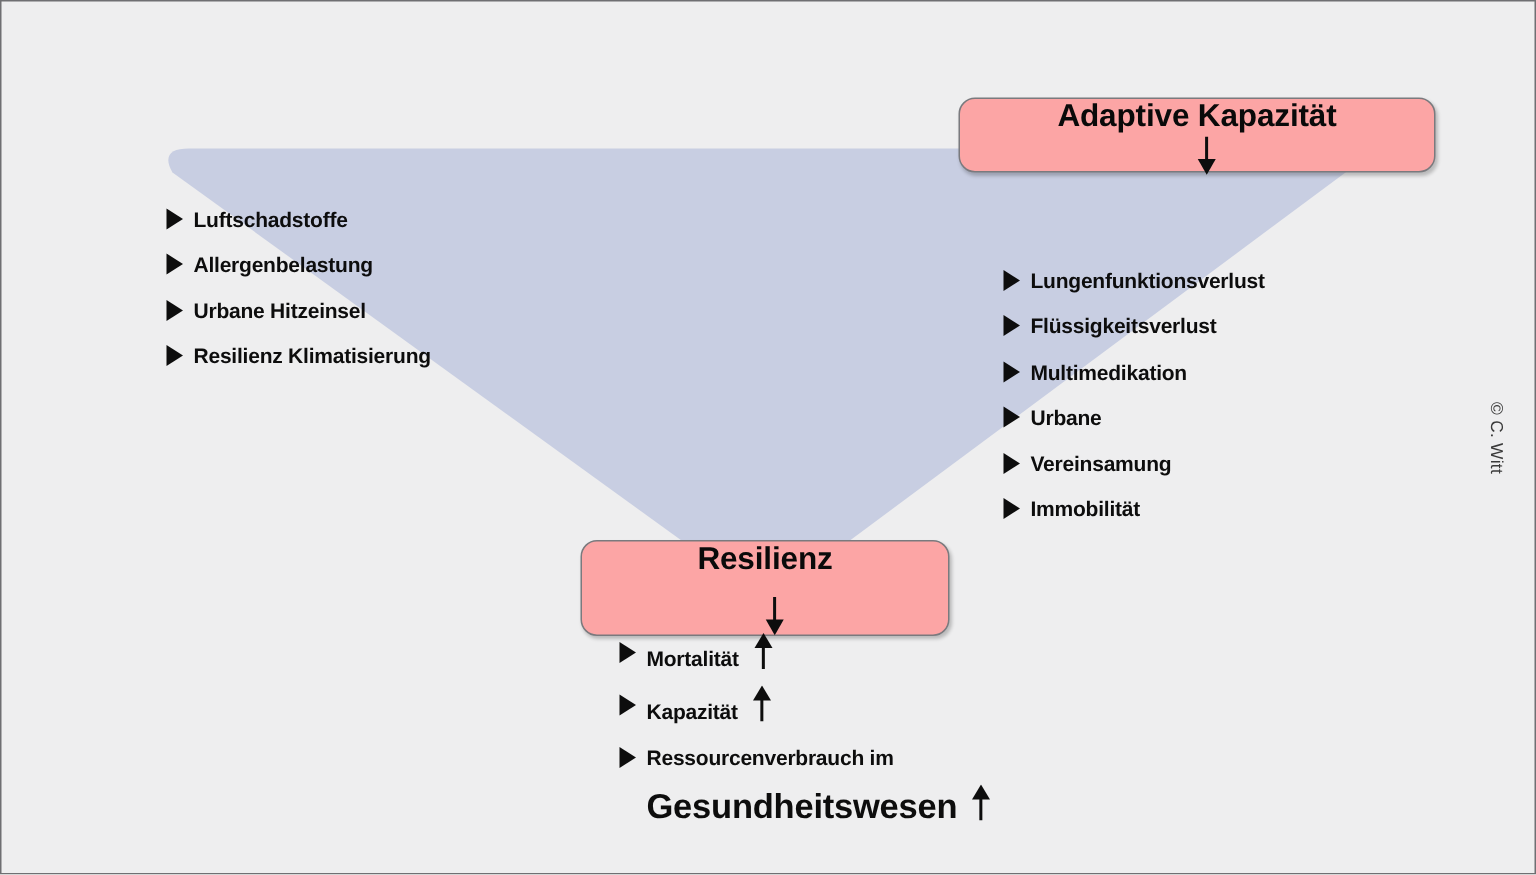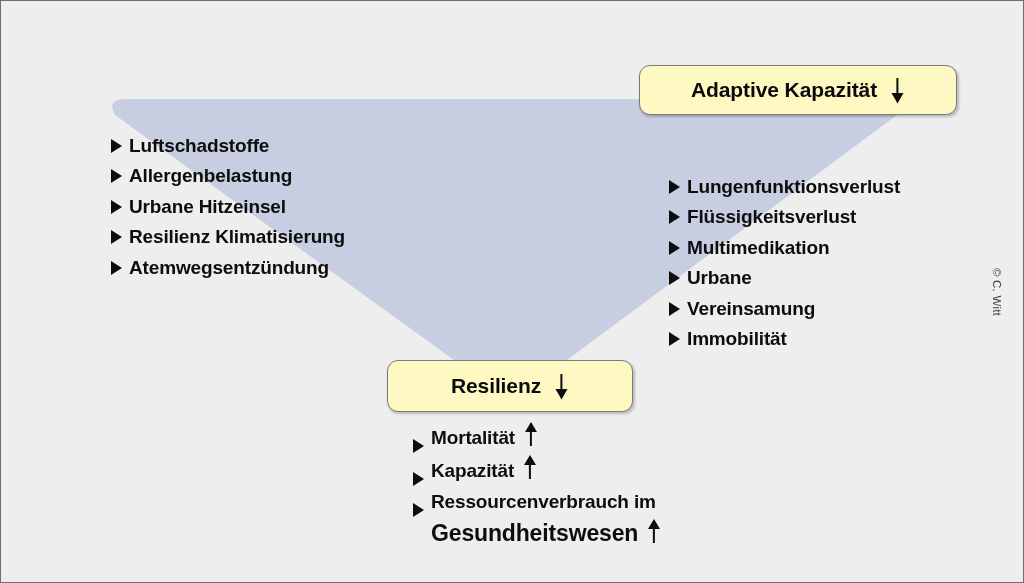--- a/index.html
+++ b/index.html
@@ -27,28 +27,29 @@
     left: 0;
     top: 0;
     width: 1024px;
     height: 583px;
     pointer-events: none;
   }
 
   
   .pill {
     position: absolute;
-    background: #fef9c3;
+    background: #fca5a5;
     border: 1.5px solid #7a7a7e;
     border-radius: 11px;
     box-shadow: 1.5px 2px 2.5px rgba(0,0,0,0.22);
     display: flex;
     align-items: center;
-    justify-content: center;
+    justify-content: space-between;
     box-sizing: border-box;
+    flex-direction: column;
   }
   .pill-text {
     font-size: 21px;
     font-weight: bold;
     color: #0a0a0a;
     letter-spacing: -0.1px;
     white-space: nowrap;
   }
   .pill .arrow-wrap {
     display: inline-flex;
@@ -61,34 +62,34 @@
   #box-adaptive {
     left: 638px;
     top: 64px;
     width: 318px;
     height: 50px;
   }
   #box-resilienz {
     left: 386px;
     top: 359px;
     width: 246px;
-    height: 52px;
+    height: 64px;
   }
 
   
   .bullet-list {
     position: absolute;
     margin: 0;
     padding: 0;
     list-style: none;
   }
   .bullet-item {
     display: flex;
     align-items: flex-start;
-    font-size: 19px;
+    font-size: 14px;
     font-weight: bold;
     color: #0d0d0d;
     letter-spacing: -0.15px;
     line-height: 30.4px;
     white-space: nowrap;
   }
   .bullet-marker {
     flex: 0 0 auto;
     width: 0;
     height: 0;
@@ -118,21 +119,21 @@
     letter-spacing: -0.15px;
     line-height: 30.4px;
     white-space: nowrap;
     padding-left: 18px;
   }
 
   #list-left  { left: 110px; top: 130px; }
   #list-right { left: 668px; top: 131px; margin-top: 40px; }
   #list-bottom{ left: 412px; top: 419px; }
   #list-bottom .bullet-item,
-  #list-bottom .bullet-cont { line-height: 31px; align-items: flex-end; }
+  #list-bottom .bullet-cont { line-height: 31px; }
 
   
   #credit {
     position: absolute;
     right: 2px;
     top: 50%;
     transform: translateY(-50%) rotate(90deg);
     transform-origin: center center;
     font-size: 11.5px;
     color: #3a3a3a;
@@ -158,24 +159,20 @@
       <span class="bullet-marker"></span>
       <span class="bullet-label">Allergenbelastung</span>
     </li>
     <li class="bullet-item">
       <span class="bullet-marker"></span>
       <span class="bullet-label">Urbane Hitzeinsel</span>
     </li>
     <li class="bullet-item">
       <span class="bullet-marker"></span>
       <span class="bullet-label">Resilienz Klimatisierung</span>
-    </li>
-    <li class="bullet-item">
-      <span class="bullet-marker"></span>
-      <span class="bullet-label">Atemwegsentzündung</span>
     </li>
   </ul>
 
   <ul class="bullet-list" id="list-right">
     <li class="bullet-item">
       <span class="bullet-marker"></span>
       <span class="bullet-label">Lungenfunktionsverlust</span>
     </li>
     <li class="bullet-item">
       <span class="bullet-marker"></span>

